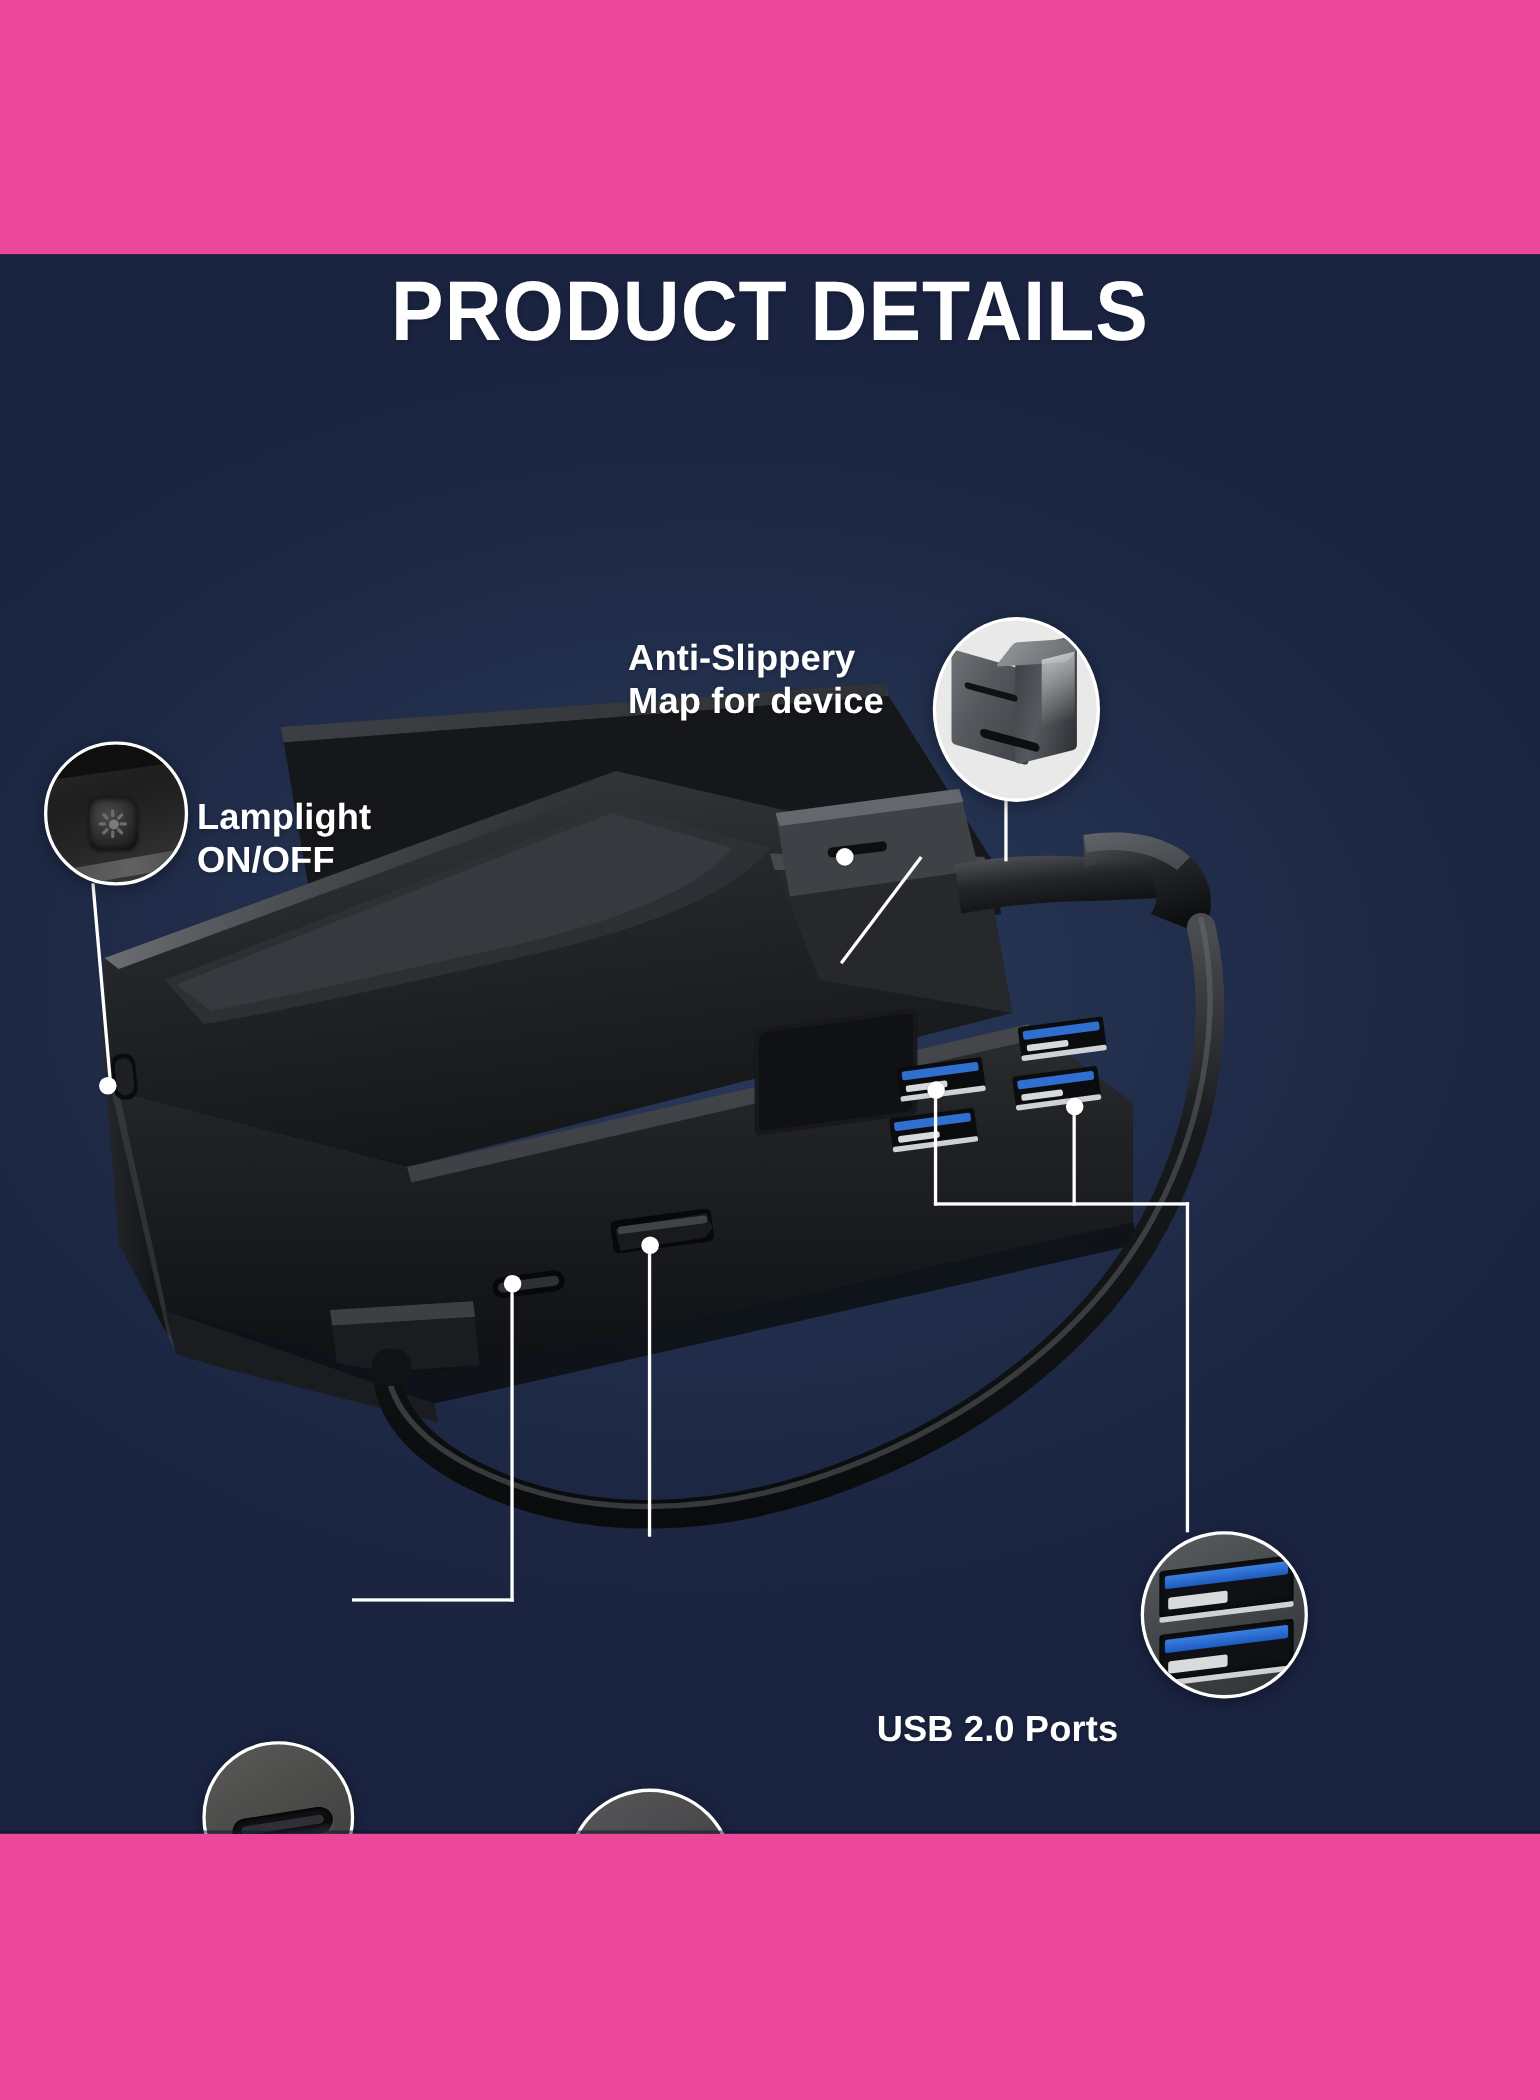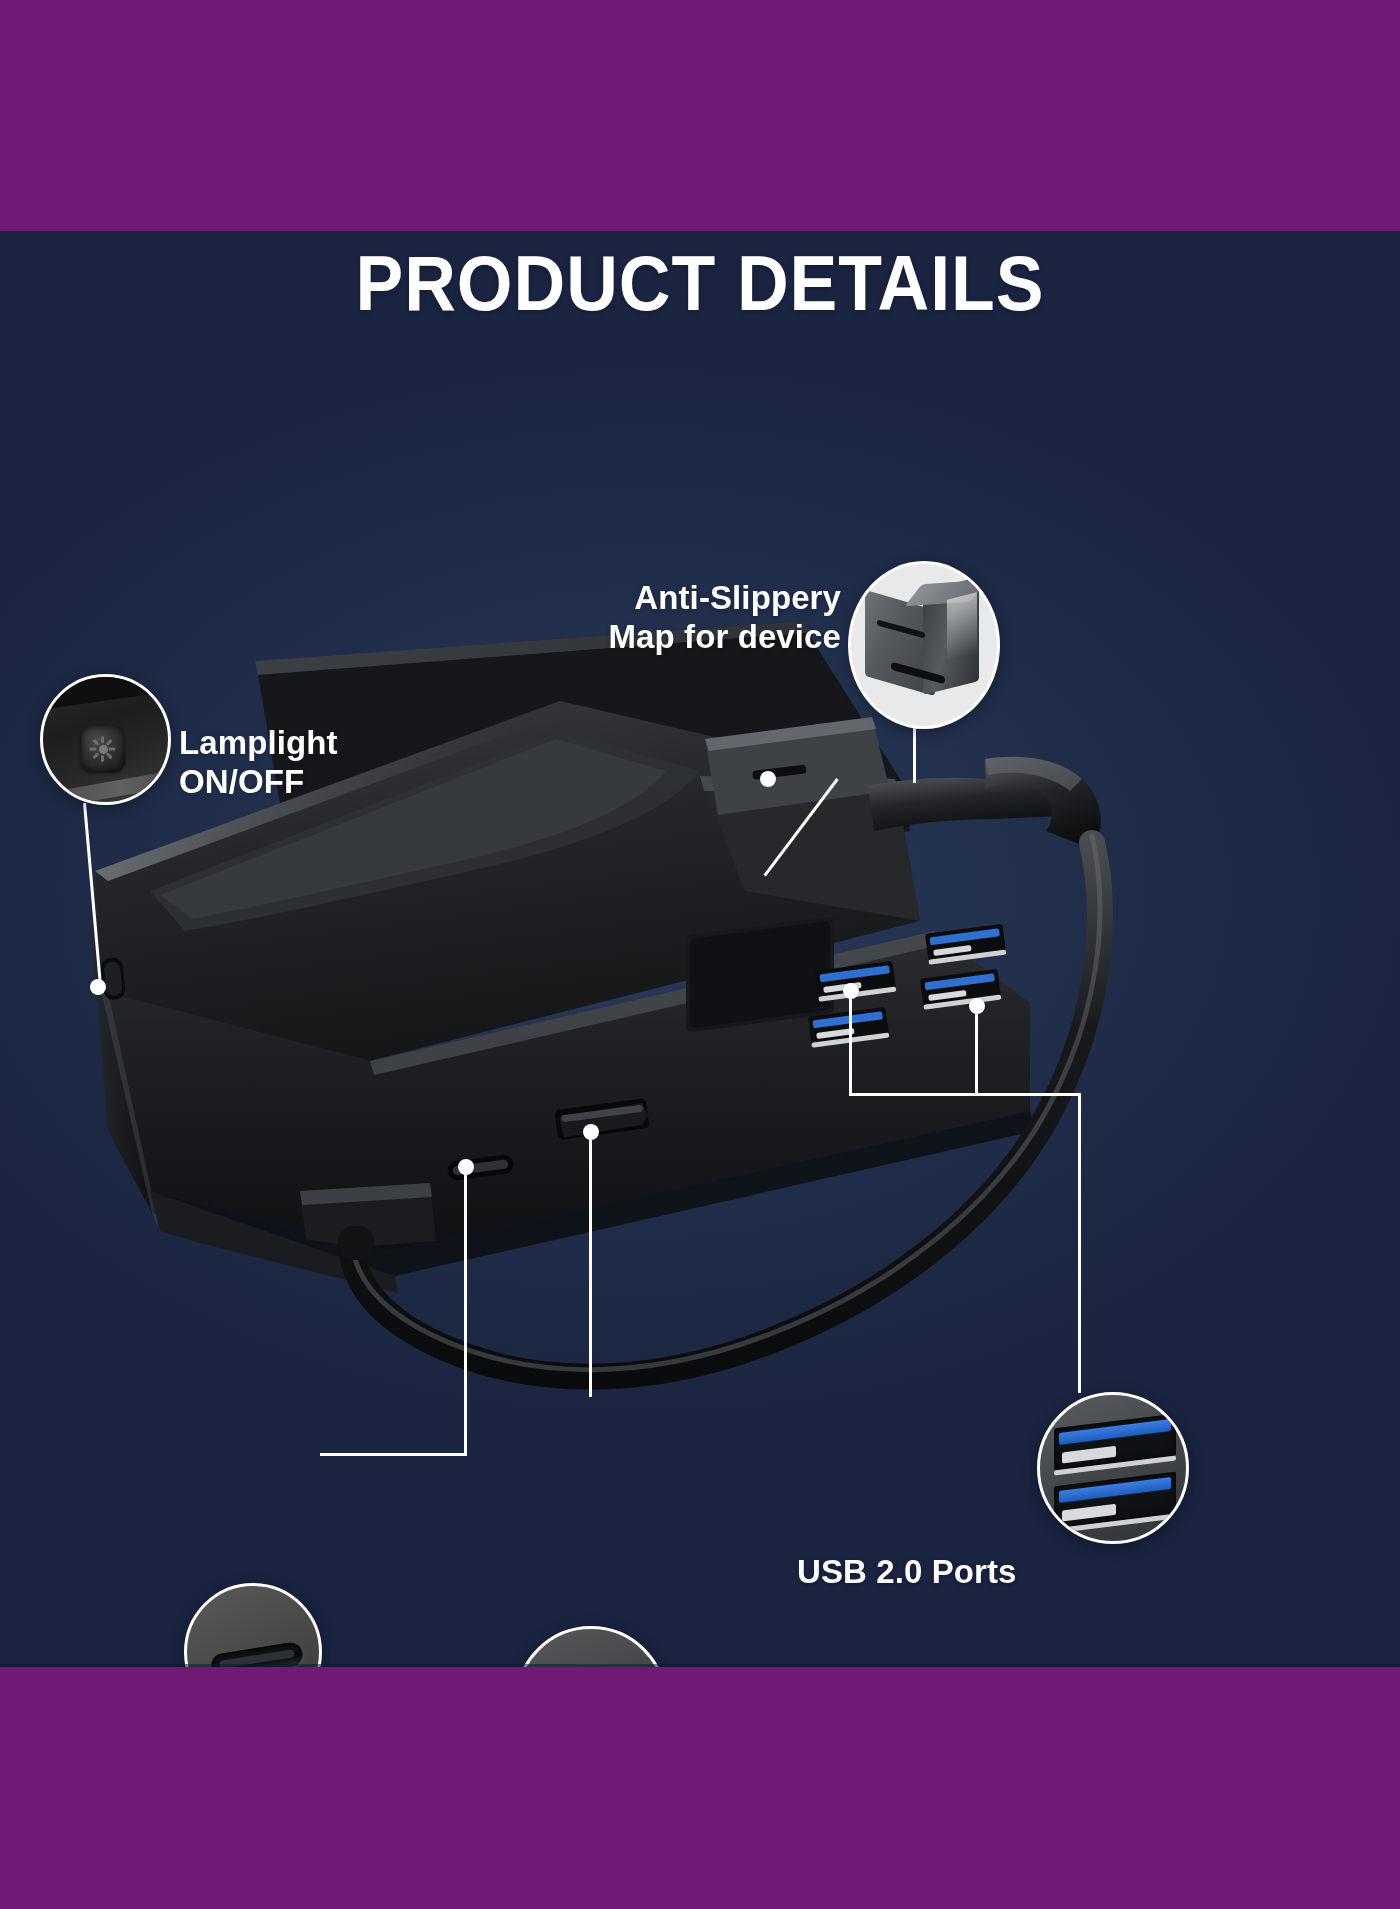--- a/index.html
+++ b/index.html
@@ -6,21 +6,21 @@
   html, body {
     width: 1400px; height: 1909px;
     background: #ffffff;
     font-family: "Liberation Sans", sans-serif;
     overflow: hidden;
   }
 
   #page {
     position: relative;
     width: 1400px; height: 1909px;
-    background: #701a75;
+    background: #ec4899;
   }
 
   
   #panel {
     position: absolute;
     left: 0; top: 231px;
     width: 1400px; height: 1436px;
     background:
       radial-gradient(ellipse 900px 620px at 46% 46%, #2a3a5c 0%, #23314f 38%, #1d2844 70%, #1a2340 100%);
     overflow: hidden;
@@ -415,19 +415,19 @@
       <div class="cport"></div>
     </div>
 
     <div class="bubble" id="b-hdmi">
       
     </div>
 
     <div class="label" style="left:179px; top:466px; width:280px;margin-top:27px;">Lamplight
 ON/OFF</div>
 
-    <div class="label" style="left:571px; top:348px; width:270px; text-align:right;">Anti-Slippery
+    <div class="label" style="left:571px; top:348px; width:270px; ">Anti-Slippery
 Map for device</div>
 
     <div class="label" style="left:797px; top:1322px; width:330px;">USB 2.0 Ports</div>
 
   </div>
 </div>
 
 </body></html>

